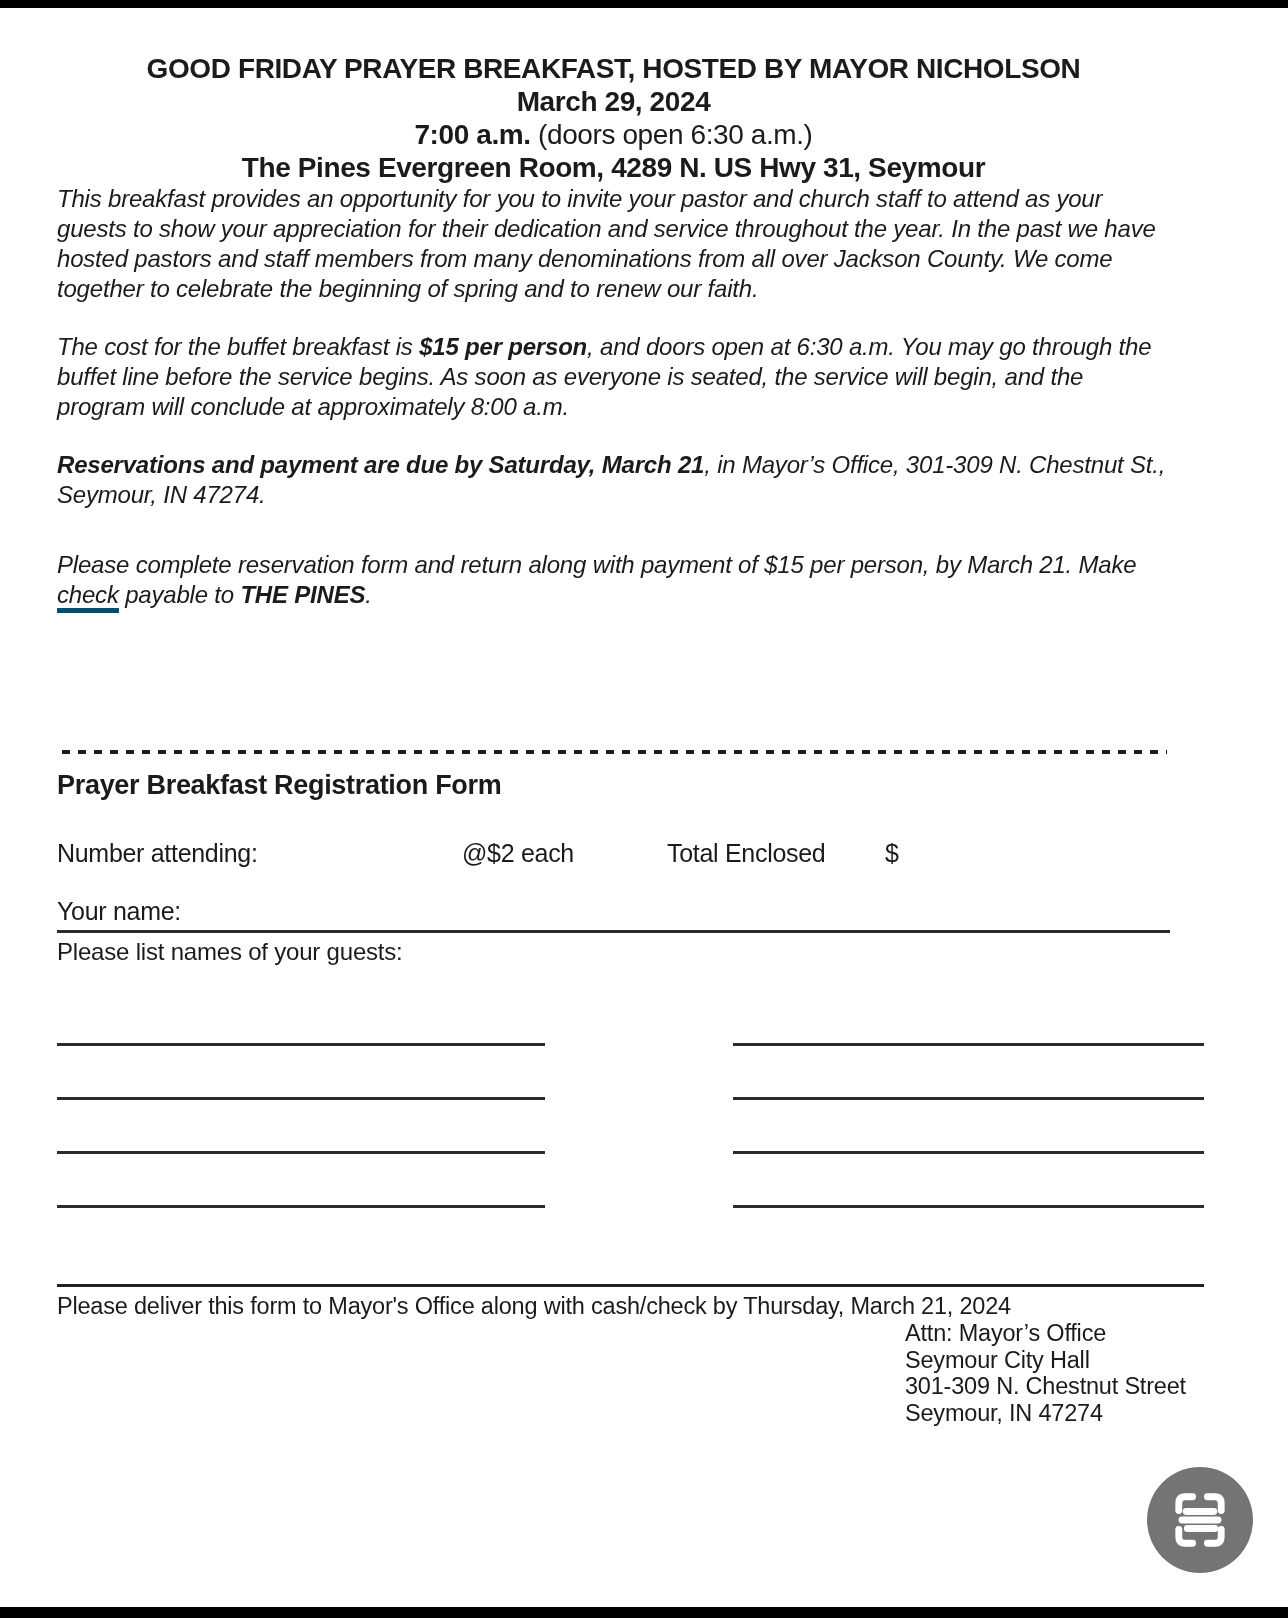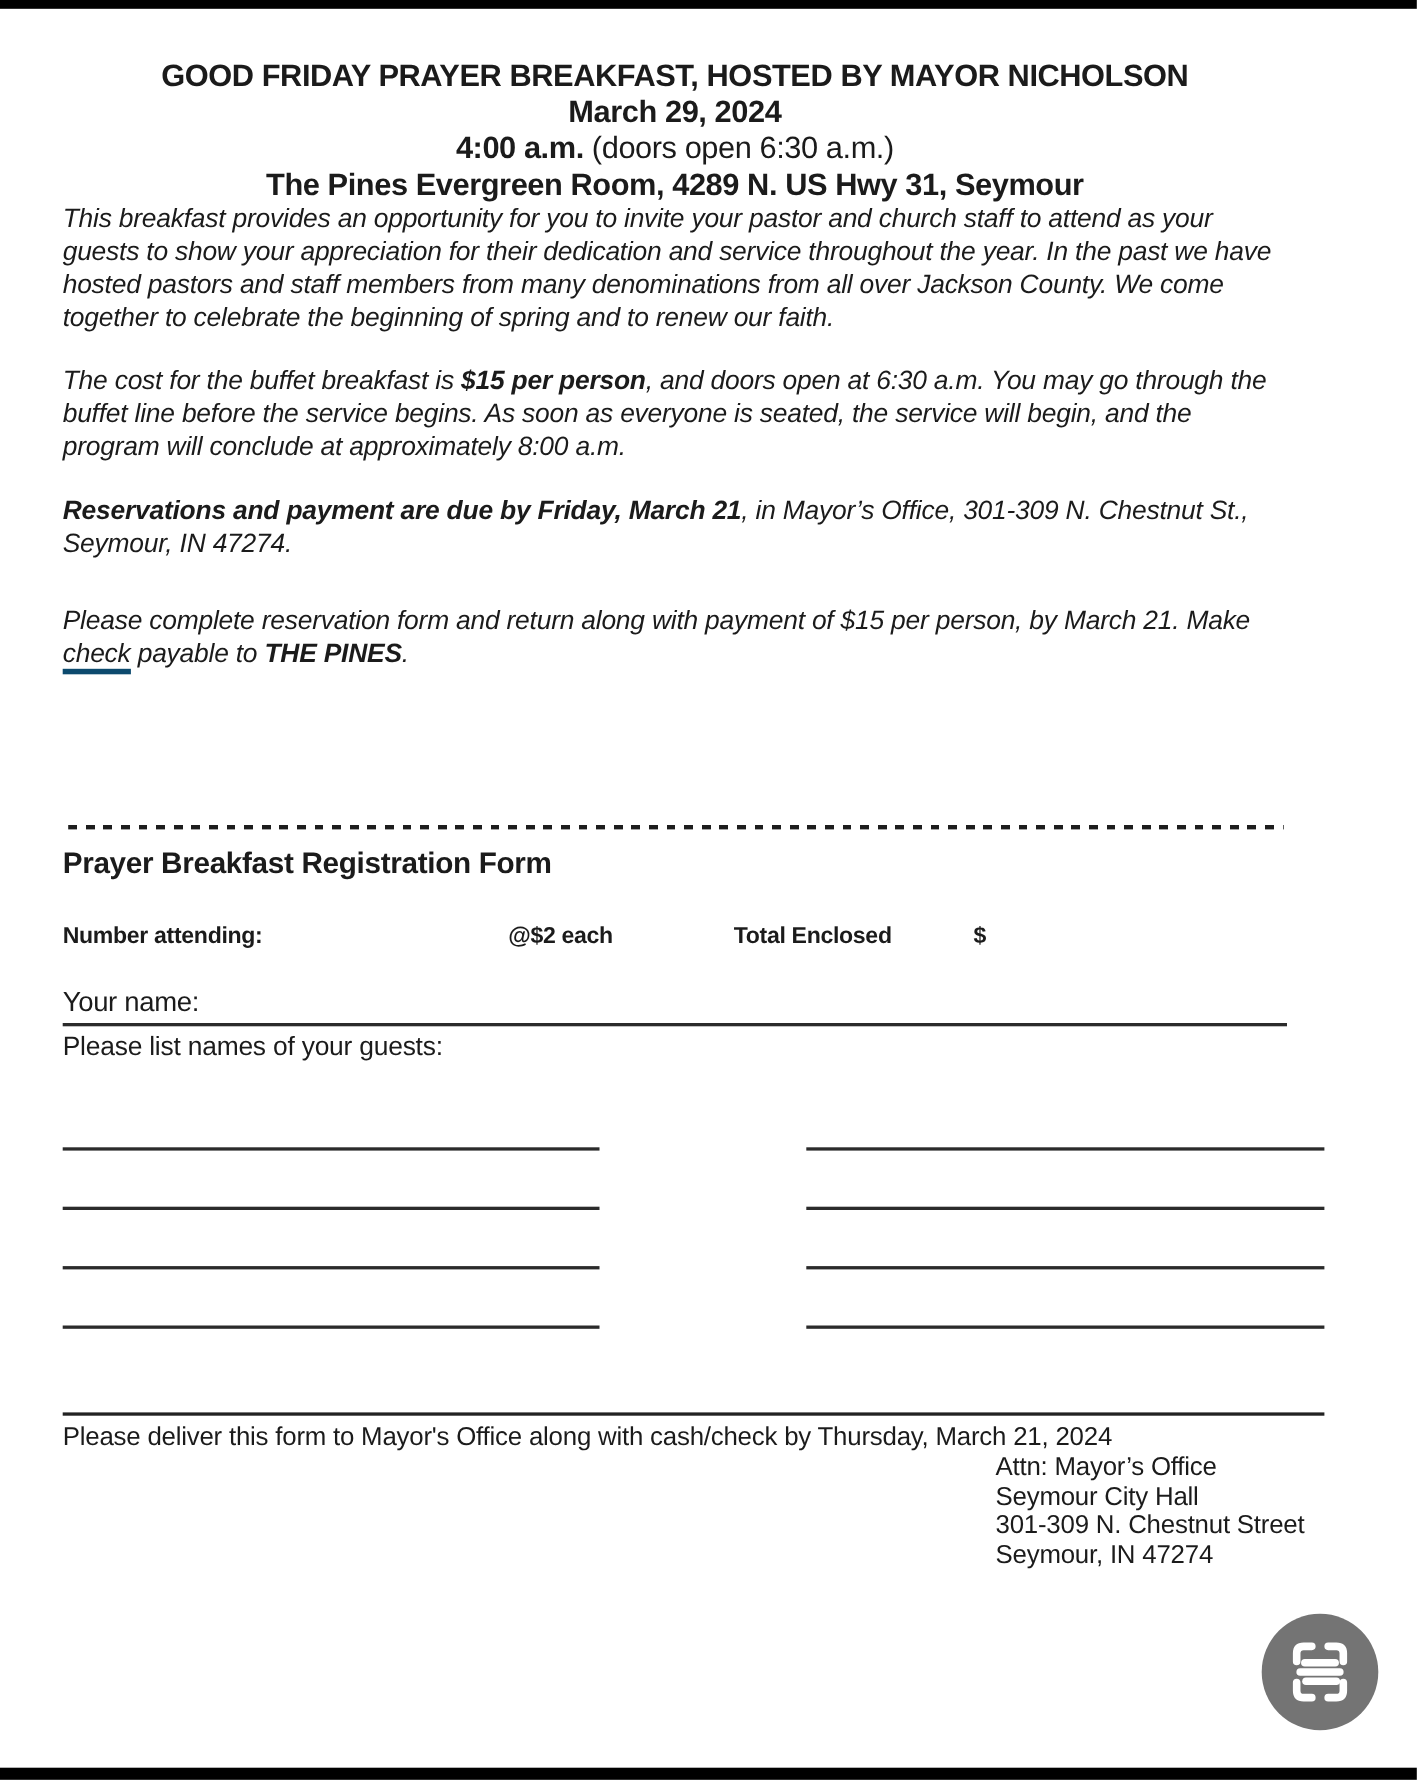--- a/index.html
+++ b/index.html
@@ -58,22 +58,22 @@
     font-weight: bold;
     font-size: 27px;
     letter-spacing: -0.3px;
   }
 
   
   .amount-row {
     position: relative;
     margin-top: 38px;
     height: 30px;
-    font-weight: bold;
-    font-size: 21px;
+    font-weight: normal;
+    font-size: 25px;
     letter-spacing: -0.3px;
   }
   .amount-row span { position: absolute; top: 0; white-space: nowrap; }
   .pos-attending { left: 0; }
   .pos-each { left: 405px; }
   .pos-total { left: 610px; }
   .pos-dollar { left: 828px; }
 
   
   .your-name-row {
@@ -125,29 +125,29 @@
 </head>
 <body>
 
 <div class="edge-bar top"></div>
 
 <div class="page">
 
   <div class="header">
     <div class="line">GOOD FRIDAY PRAYER BREAKFAST, HOSTED BY MAYOR NICHOLSON</div>
     <div class="line">March 29, 2024</div>
-    <div class="line"><span>4:00 a.m.</span><span class="normal"> (doors open 6:30 a.m.)</span></div>
+    <div class="line"><span>7:00 a.m.</span><span class="normal"> (doors open 6:30 a.m.)</span></div>
     <div class="line">The Pines Evergreen Room, 4289 N. US Hwy 31, Seymour</div>
   </div>
 
   <p class="para p1">This breakfast provides an opportunity for you to invite your pastor and church staff to attend as your guests to show your appreciation for their dedication and service throughout the year.  In the past we have hosted pastors and staff members from many denominations from all over Jackson County.  We come together to celebrate the beginning of spring and to renew our faith.</p>
 
   <p class="para p2"><span>The cost for the buffet breakfast is </span><span class="b">$15 per person</span><span>, and doors open at 6:30 a.m. You may go through the buffet line before the service begins. As soon as everyone is seated, the service will begin, and the program will conclude at approximately 8:00 a.m.</span></p>
 
-  <p class="para p3"><span class="b">Reservations and payment are due by Friday, March 21</span><span>, in Mayor’s Office, 301-309 N. Chestnut St., Seymour, IN  47274.</span></p>
+  <p class="para p3"><span class="b">Reservations and payment are due by Saturday, March 21</span><span>, in Mayor’s Office, 301-309 N. Chestnut St., Seymour, IN  47274.</span></p>
 
   <p class="para p4"><span>Please complete reservation form and return along with payment of $15 per person, by March 21. Make </span><span class="check-underline">check</span><span> payable to </span><span class="b">THE PINES</span><span>.</span></p>
 
   <div class="dash-sep"></div>
 
   <div class="reg-title">Prayer Breakfast Registration Form</div>
 
   <div class="amount-row">
     <span class="pos-attending">Number attending:</span>
     <span class="pos-each">@$2 each</span>

